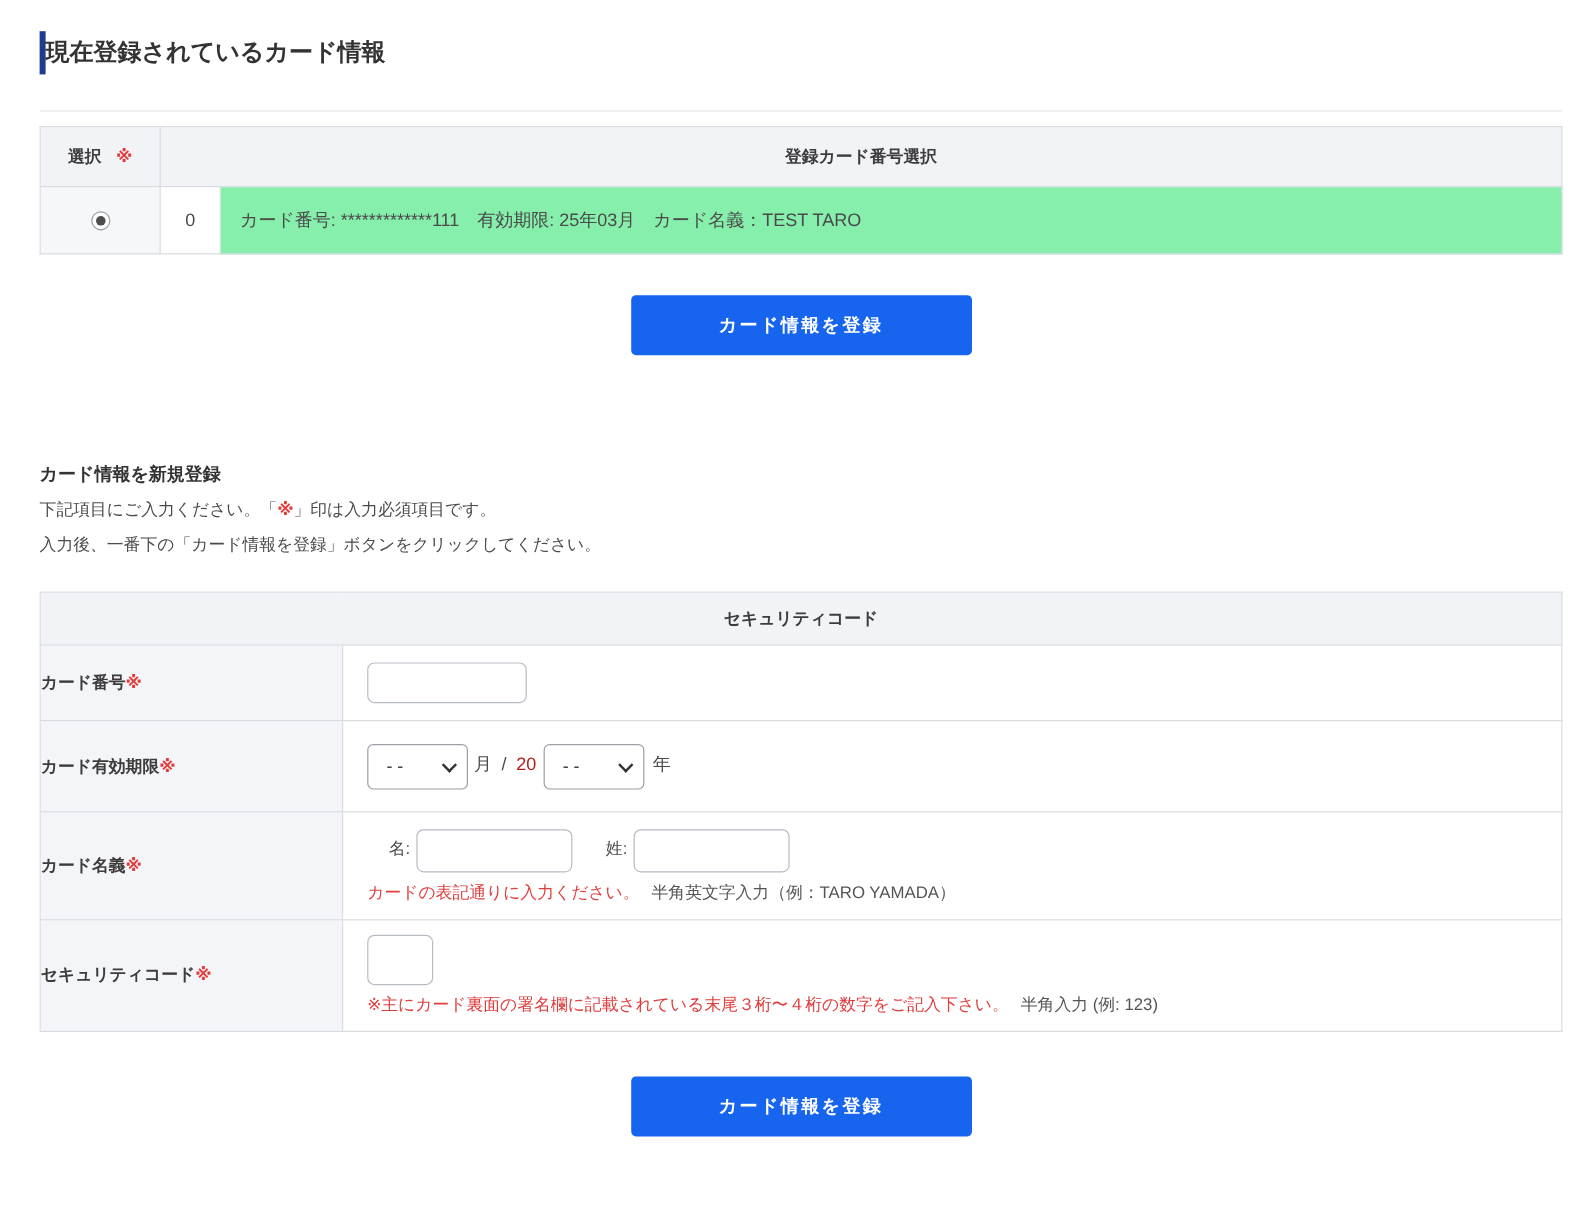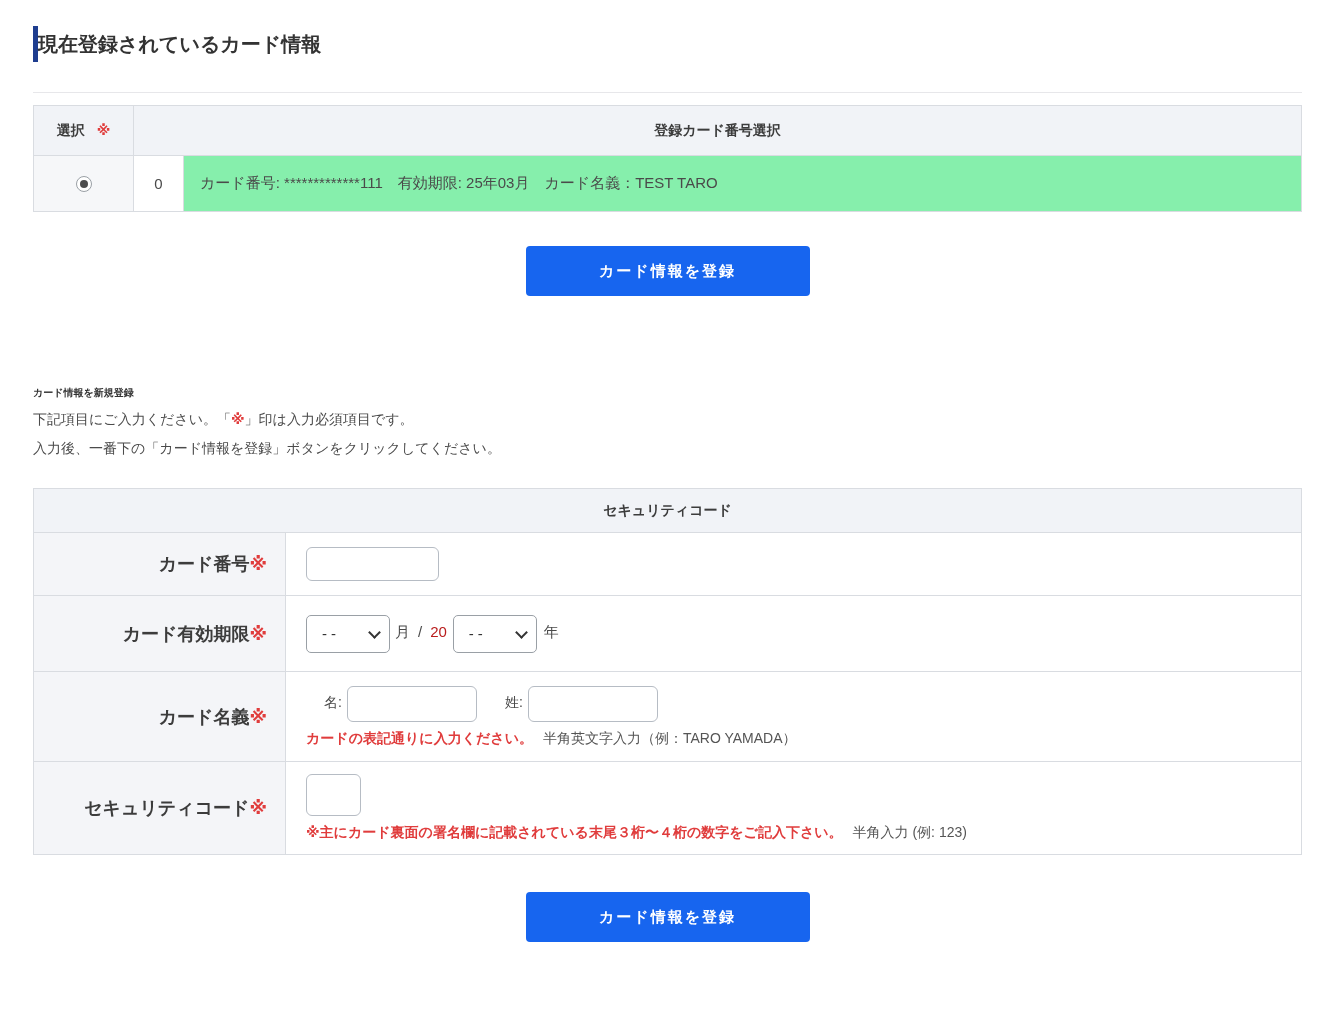--- a/index.html
+++ b/index.html
@@ -76,35 +76,35 @@
     background:var(--accent,#1765ef);
     color:#fff; font-weight:bold; font-size:15px;
     font-family:inherit;
     border:none; border-radius:4px;
     letter-spacing:2px;
     cursor:pointer;
   }
   
   .section-heading{
     margin-top:90px;
-    font-size:10px; font-weight:bold; color:#333;
+    font-size:15px; font-weight:bold; color:#333;
   }
   .instruction{
     margin-top:9px;
     font-size:14px; color:#4b4b4b;
     line-height:20px;
   }
   .instruction + .instruction{ margin-top:9px; }
   
   .form-table{ margin-top:30px; }
   .form-table .form-header th{ height:44px; }
   .form-table th.row-label{
     width:252px; background:#f4f5f8;
-    text-align:right; padding-right:18px;
-    font-size:18px; color:#3c3c3c;
+    text-align:left; padding-right:18px;
+    font-size:14px; color:#3c3c3c;
   }
   .form-table td.row-input{
     background:#fff; padding:12px 16px 12px 20px;
     color:#4a4a4a;
   }
   .row-card-number th,.row-card-number td{ height:63px; }
   .row-expiry th,.row-expiry td{ height:76px; }
   .row-card-name th,.row-card-name td{ height:90px; }
   .row-security th,.row-security td{ height:87px; }
 
@@ -135,21 +135,21 @@
   }
   .unit{ margin-left:5px; font-size:15px; color:#4a4a4a; }
   .sep{ margin:0 8px; font-size:15px; color:#4a4a4a; }
   .year-prefix{ margin-right:6px; font-size:15px; color:#b91c1c; }
   .sw-year{ margin-right:2px; }
 
   .name-line{ margin-left:18px; }
   .field-label{ font-size:14px; color:#4a4a4a; margin-right:5px; }
   .field-label.family{ margin-left:28px; }
   .note-line{ margin-top:8px; font-size:14px; }
-  .note-red{ color:var(--red,#e03c3c); font-weight:bold; }
+  .note-red{ color:var(--red,#e03c3c); font-weight:normal; }
   .note-gray{ color:#555; margin-left:10px; }
   .code-line{ }
 </style>
 </head>
 <body>
 
 <div class="page">
 
   <h1 class="page-title">現在登録されているカード情報</h1>
   <div class="title-divider"></div>

